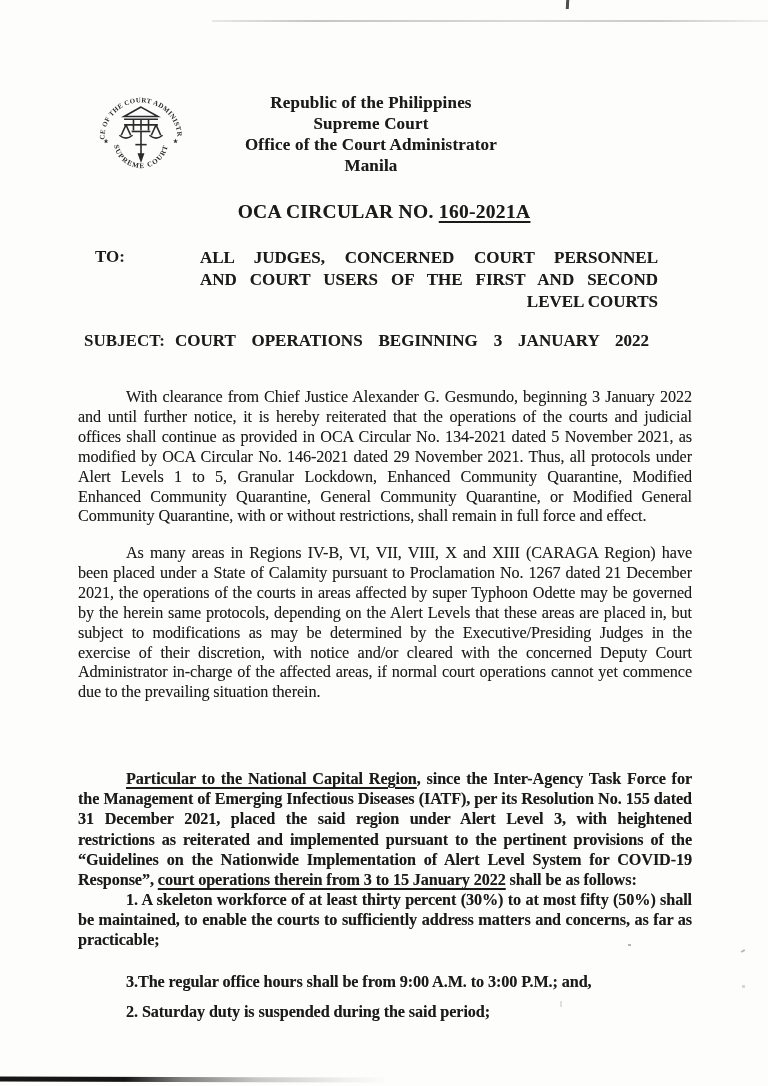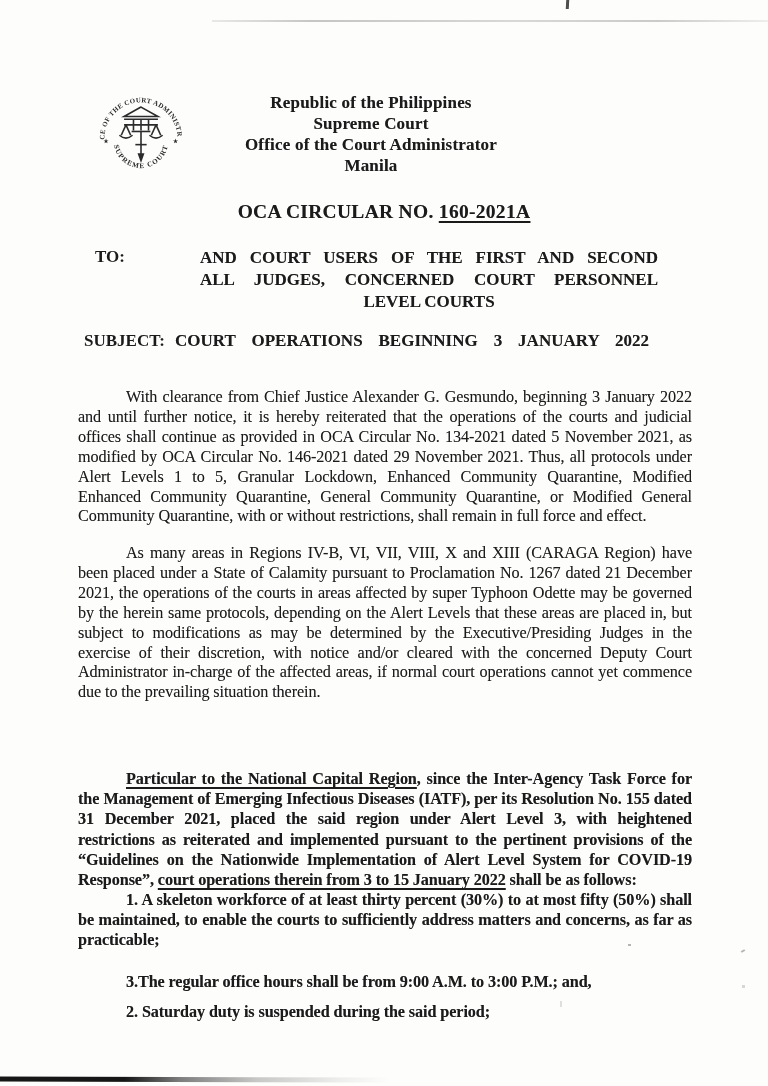--- a/index.html
+++ b/index.html
@@ -80,21 +80,21 @@
   .to-label {
     position: absolute; top: 247px; left: 95px;
     font-weight: bold; font-size: 17px;
   }
   .to-value {
     position: absolute; top: 247px; left: 200px; width: 458px;
     font-weight: bold; font-size: 17px; line-height: 22px;
     text-shadow: 0 0 0.5px rgba(25,25,25,0.4);
   }
   .to-value .jline { text-align: justify; text-align-last: justify; }
-  .to-value .lline { text-align: center; }
+  .to-value .lline { text-align: right; }
 
   .subject-label {
     position: absolute; top: 331px; left: 84px;
     font-weight: bold; font-size: 17px;
   }
   .subject-value {
     position: absolute; top: 331px; left: 175px; width: 474px;
     font-weight: bold; font-size: 17px;
     text-align: justify; text-align-last: justify;
     text-shadow: 0 0 0.5px rgba(25,25,25,0.4);
@@ -178,22 +178,22 @@
     <div>Republic of the Philippines</div>
     <div>Supreme Court</div>
     <div>Office of the Court Administrator</div>
     <div>Manila</div>
   </div>
 
   <div class="circular-title"><span>OCA CIRCULAR NO. </span><span class="num">160-2021A</span></div>
 
   <div class="to-label">TO:</div>
   <div class="to-value">
+    <div class="jline">ALL JUDGES, CONCERNED COURT PERSONNEL</div>
     <div class="jline">AND COURT USERS OF THE FIRST AND SECOND</div>
-    <div class="jline">ALL JUDGES, CONCERNED COURT PERSONNEL</div>
     <div class="lline">LEVEL COURTS</div>
   </div>
 
   <div class="subject-label">SUBJECT:</div>
   <div class="subject-value">COURT OPERATIONS BEGINNING 3 JANUARY 2022</div>
 
   <div class="para p1">With clearance from Chief Justice Alexander G. Gesmundo, beginning 3 January 2022 and until further notice, it is hereby reiterated that the operations of the courts and judicial offices shall continue as provided in OCA Circular No. 134-2021 dated 5 November 2021, as modified by OCA Circular No. 146-2021 dated 29 November 2021. Thus, all protocols under Alert Levels 1 to 5, Granular Lockdown, Enhanced Community Quarantine, Modified Enhanced Community Quarantine, General Community Quarantine, or Modified General Community Quarantine, with or without restrictions, shall remain in full force and effect.</div>
 
   <div class="para p2">As many areas in Regions IV-B, VI, VII, VIII, X and XIII (CARAGA Region) have been placed under a State of Calamity pursuant to Proclamation No. 1267 dated 21 December 2021, the operations of the courts in areas affected by super Typhoon Odette may be governed by the herein same protocols, depending on the Alert Levels that these areas are placed in, but subject to modifications as may be determined by the Executive/Presiding Judges in the exercise of their discretion, with notice and/or cleared with the concerned Deputy Court Administrator in-charge of the affected areas, if normal court operations cannot yet commence due to the prevailing situation therein.</div>
 

